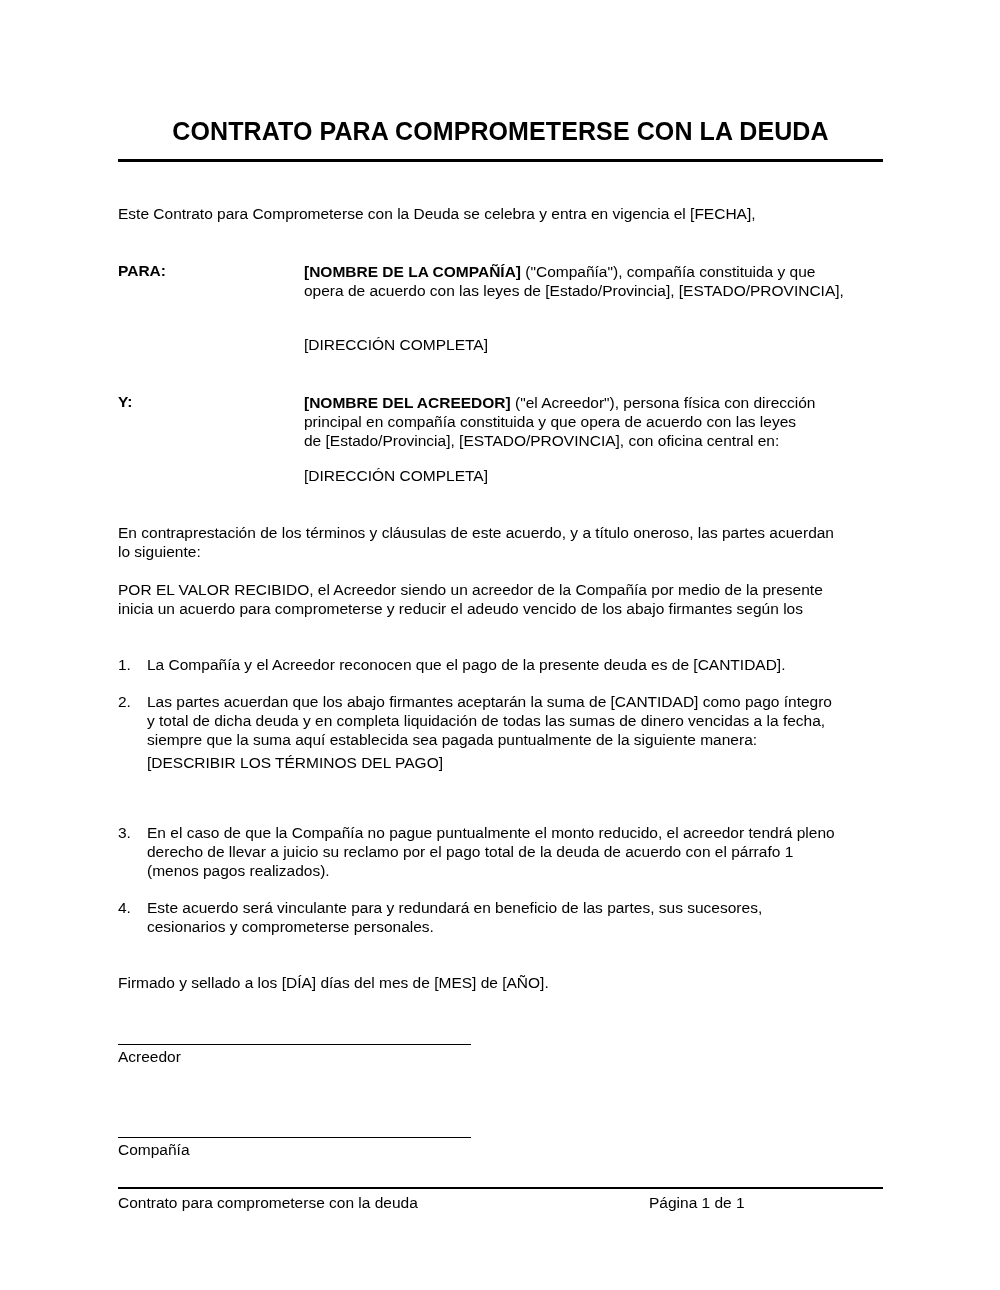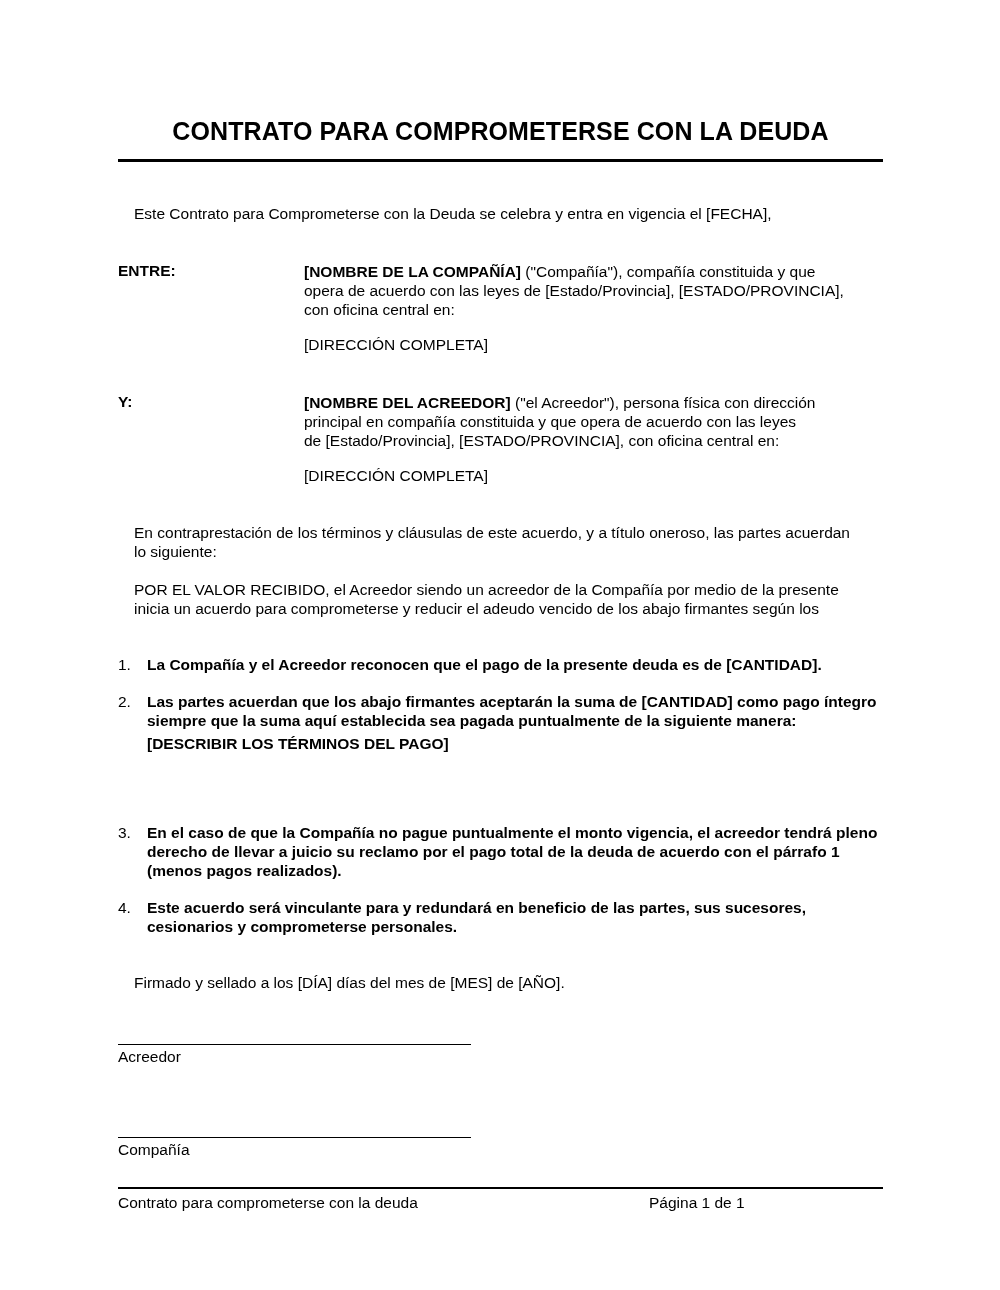--- a/index.html
+++ b/index.html
@@ -2,50 +2,49 @@
 <html><head>
 <meta charset="utf-8">
 <style>
   html, body { margin: 0; padding: 0; background: #ffffff; }
   body { width: 1000px; height: 1290px; position: relative; overflow: hidden;
          font-family: "Liberation Sans", sans-serif; color: #000; font-size: 15.5px; }
   .page { position: absolute; left: 118px; top: 0; width: 765px; }
   .title { position: absolute; top: 117px; left: 0; width: 765px; text-align: center;
            font-weight: bold; font-size: 25px; letter-spacing: 0.1px; }
   .title-rule { position: absolute; top: 159px; left: 0; width: 765px; height: 3px; background: #000; }
-  .p { position: absolute; left: 16px; width: 765px; line-height: 19px; margin: 0; }
+  .p { position: absolute; left: 0; width: 765px; line-height: 19px; margin: 0; }
   .party-label { position: absolute; left: 0; font-weight: bold; }
   .party-body { position: absolute; left: 186px; width: 580px; line-height: 19px; }
   .party-body b { font-weight: bold; }
   .addr { position: absolute; left: 186px; }
   .li { position: absolute; left: 0; width: 765px; line-height: 19px; }
   .li .num { position: absolute; left: 0; top: 0; }
-  .li .txt { position: absolute; left: 29px; width: 740px; font-weight: bold; }
+  .li .txt { position: absolute; left: 29px; width: 740px; }
   .sig-line { position: absolute; left: 0; width: 353px; height: 1px; background: #000; }
   .sig-label { position: absolute; left: 0; }
   .footer-rule { position: absolute; top: 1187px; left: 0; width: 765px; height: 2px; background: #000; }
   .footer-left { position: absolute; top: 1194px; left: 0; }
   .footer-right { position: absolute; top: 1194px; left: 531px; }
 </style>
 </head>
 <body>
 
 <div class="page">
 
   <div class="title">CONTRATO PARA COMPROMETERSE CON LA DEUDA</div>
   <div class="title-rule"></div>
 
   <div class="p" style="top:204px">Este Contrato para Comprometerse con la Deuda se celebra y entra en vigencia el [FECHA],</div>
 
   <div>
-    <div class="party-label" style="top:262px">ENTRE:</div>
+    <div class="party-label" style="top:262px">PARA:</div>
     <div class="party-body" style="top:262px">
       <div><b>[NOMBRE DE LA COMPAÑÍA]</b><span> ("Compañía"), compañía constituida y que</span></div>
       <div>opera de acuerdo con las leyes de [Estado/Provincia], [ESTADO/PROVINCIA],</div>
-      <div>con oficina central en:</div>
     </div>
     <div class="addr" style="top:336px">[DIRECCIÓN COMPLETA]</div>
   </div>
 
   <div>
     <div class="party-label" style="top:393px">Y:</div>
     <div class="party-body" style="top:393px">
       <div><b>[NOMBRE DEL ACREEDOR]</b><span> ("el Acreedor"), persona física con dirección</span></div>
       <div>principal en compañía constituida y que opera de acuerdo con las leyes</div>
       <div>de [Estado/Provincia], [ESTADO/PROVINCIA], con oficina central en:</div>
@@ -67,29 +66,30 @@
     <span class="num">1.</span>
     <div class="txt">
       <div>La Compañía y el Acreedor reconocen que el pago de la presente deuda es de [CANTIDAD].</div>
     </div>
   </div>
 
   <div class="li" style="top:692px">
     <span class="num">2.</span>
     <div class="txt">
       <div>Las partes acuerdan que los abajo firmantes aceptarán la suma de [CANTIDAD] como pago íntegro</div>
+      <div>y total de dicha deuda y en completa liquidación de todas las sumas de dinero vencidas a la fecha,</div>
       <div>siempre que la suma aquí establecida sea pagada puntualmente de la siguiente manera:</div>
       <div style="margin-top:4px">[DESCRIBIR LOS TÉRMINOS DEL PAGO]</div>
     </div>
   </div>
 
   <div class="li" style="top:823px">
     <span class="num">3.</span>
     <div class="txt">
-      <div>En el caso de que la Compañía no pague puntualmente el monto vigencia, el acreedor tendrá pleno</div>
+      <div>En el caso de que la Compañía no pague puntualmente el monto reducido, el acreedor tendrá pleno</div>
       <div>derecho de llevar a juicio su reclamo por el pago total de la deuda de acuerdo con el párrafo 1</div>
       <div>(menos pagos realizados).</div>
     </div>
   </div>
 
   <div class="li" style="top:898px">
     <span class="num">4.</span>
     <div class="txt">
       <div>Este acuerdo será vinculante para y redundará en beneficio de las partes, sus sucesores,</div>
       <div>cesionarios y comprometerse personales.</div>

